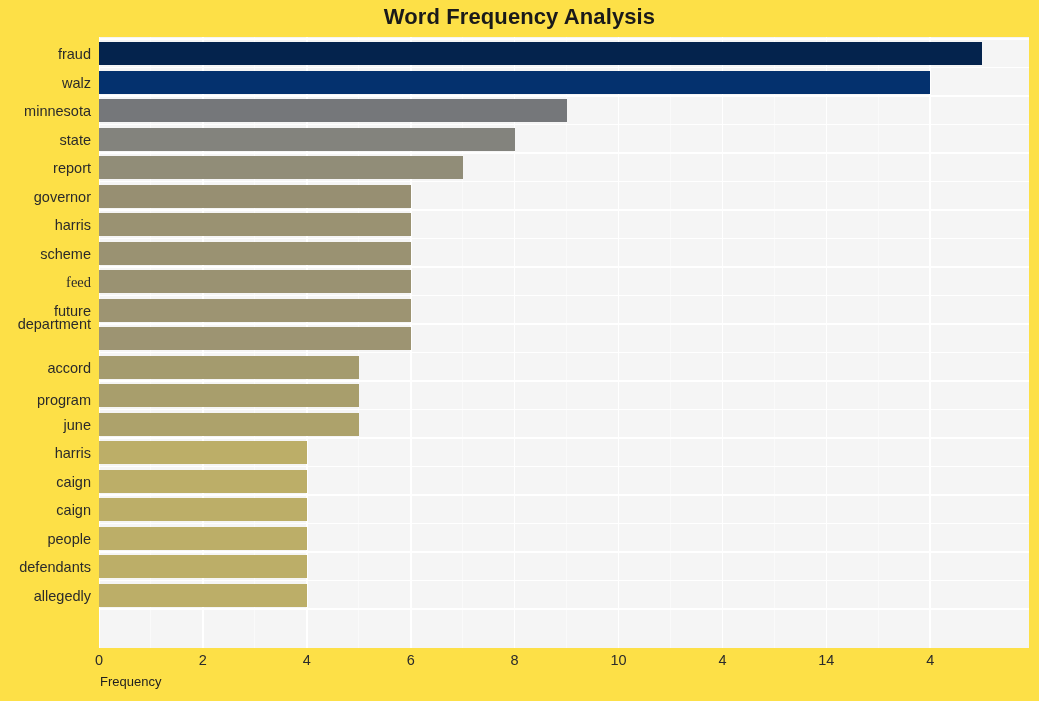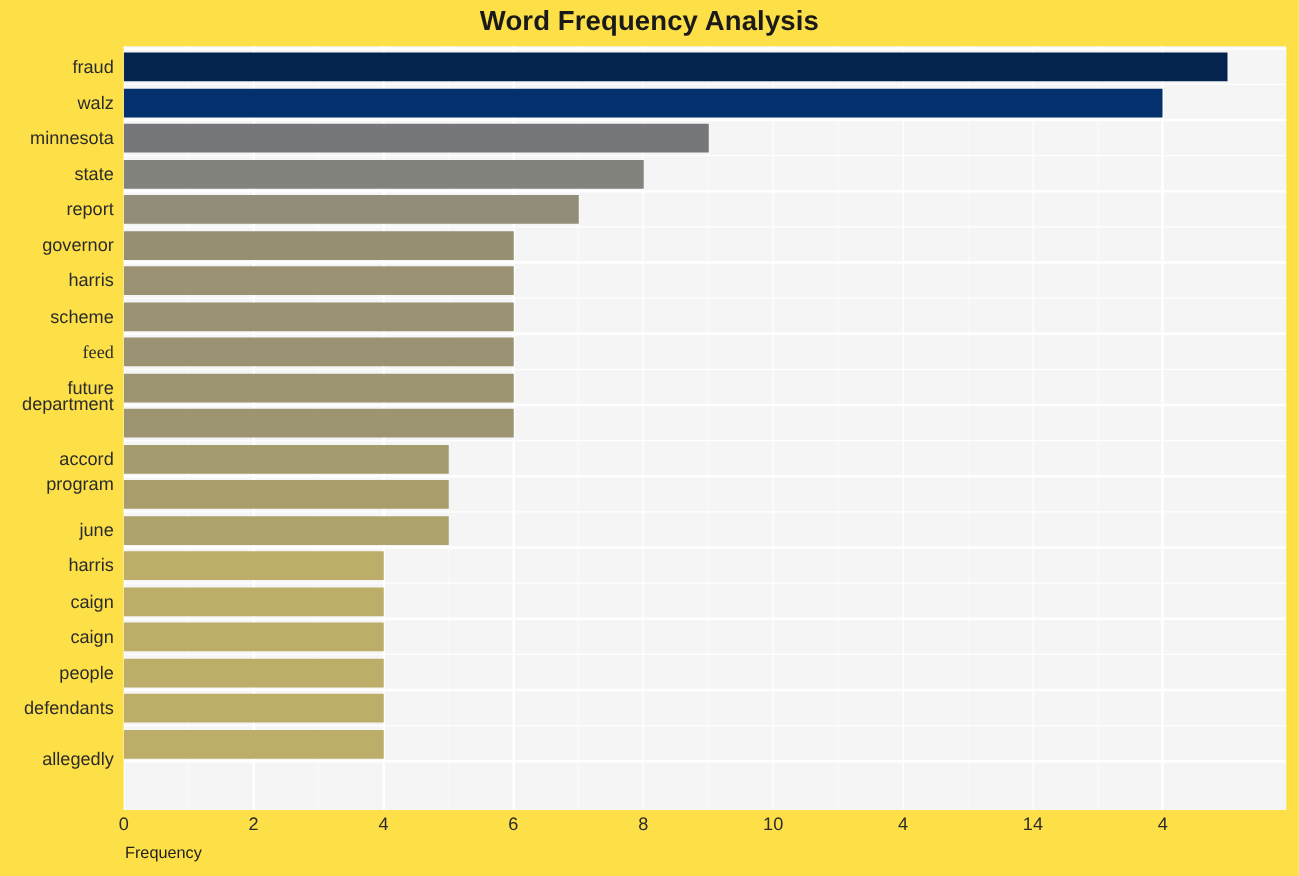--- a/index.html
+++ b/index.html
@@ -233,28 +233,28 @@
       <div class="ytick-label" style="top: 67px;">minnesota</div>
       <div class="ytick-label" style="top: 95.5px;">state</div>
       <div class="ytick-label" style="top: 124px;">report</div>
       <div class="ytick-label" style="top: 152.5px;">governor</div>
       <div class="ytick-label" style="top: 181px;">harris</div>
       <div class="ytick-label" style="top: 209.5px;">scheme</div>
       <div class="ytick-label" style="top: 238px; font-family: Liberation Serif, serif;">feed</div>
       <div class="ytick-label" style="top: 266.5px;">future</div>
       <div class="ytick-label" style="top: 280px; text-align: center;">department</div>
       <div class="ytick-label" style="top: 323.5px;">accord</div>
-      <div class="ytick-label" style="top: 344px;">program</div>
+      <div class="ytick-label" style="top: 356px;">program</div>
       <div class="ytick-label" style="top: 380.5px;">june</div>
       <div class="ytick-label" style="top: 409px;">harris</div>
       <div class="ytick-label" style="top: 437.5px;">caign</div>
       <div class="ytick-label" style="top: 466px;">caign</div>
       <div class="ytick-label" style="top: 494.5px;">people</div>
       <div class="ytick-label" style="top: 523px;">defendants</div>
-      <div class="ytick-label" style="top: 551.5px; margin-top: 12px;">allegedly</div>
+      <div class="ytick-label" style="top: 551.5px;">allegedly</div>
     </div>
 
   <div id="x-axis">
       <div class="xtick-label" style="left: 0px;">0</div>
       <div class="xtick-label" style="left: 103.911px;">2</div>
       <div class="xtick-label" style="left: 207.821px;">4</div>
       <div class="xtick-label" style="left: 311.732px;">6</div>
       <div class="xtick-label" style="left: 415.642px;">8</div>
       <div class="xtick-label" style="left: 519.553px;">10</div>
       <div class="xtick-label" style="left: 623.464px;">4</div>

